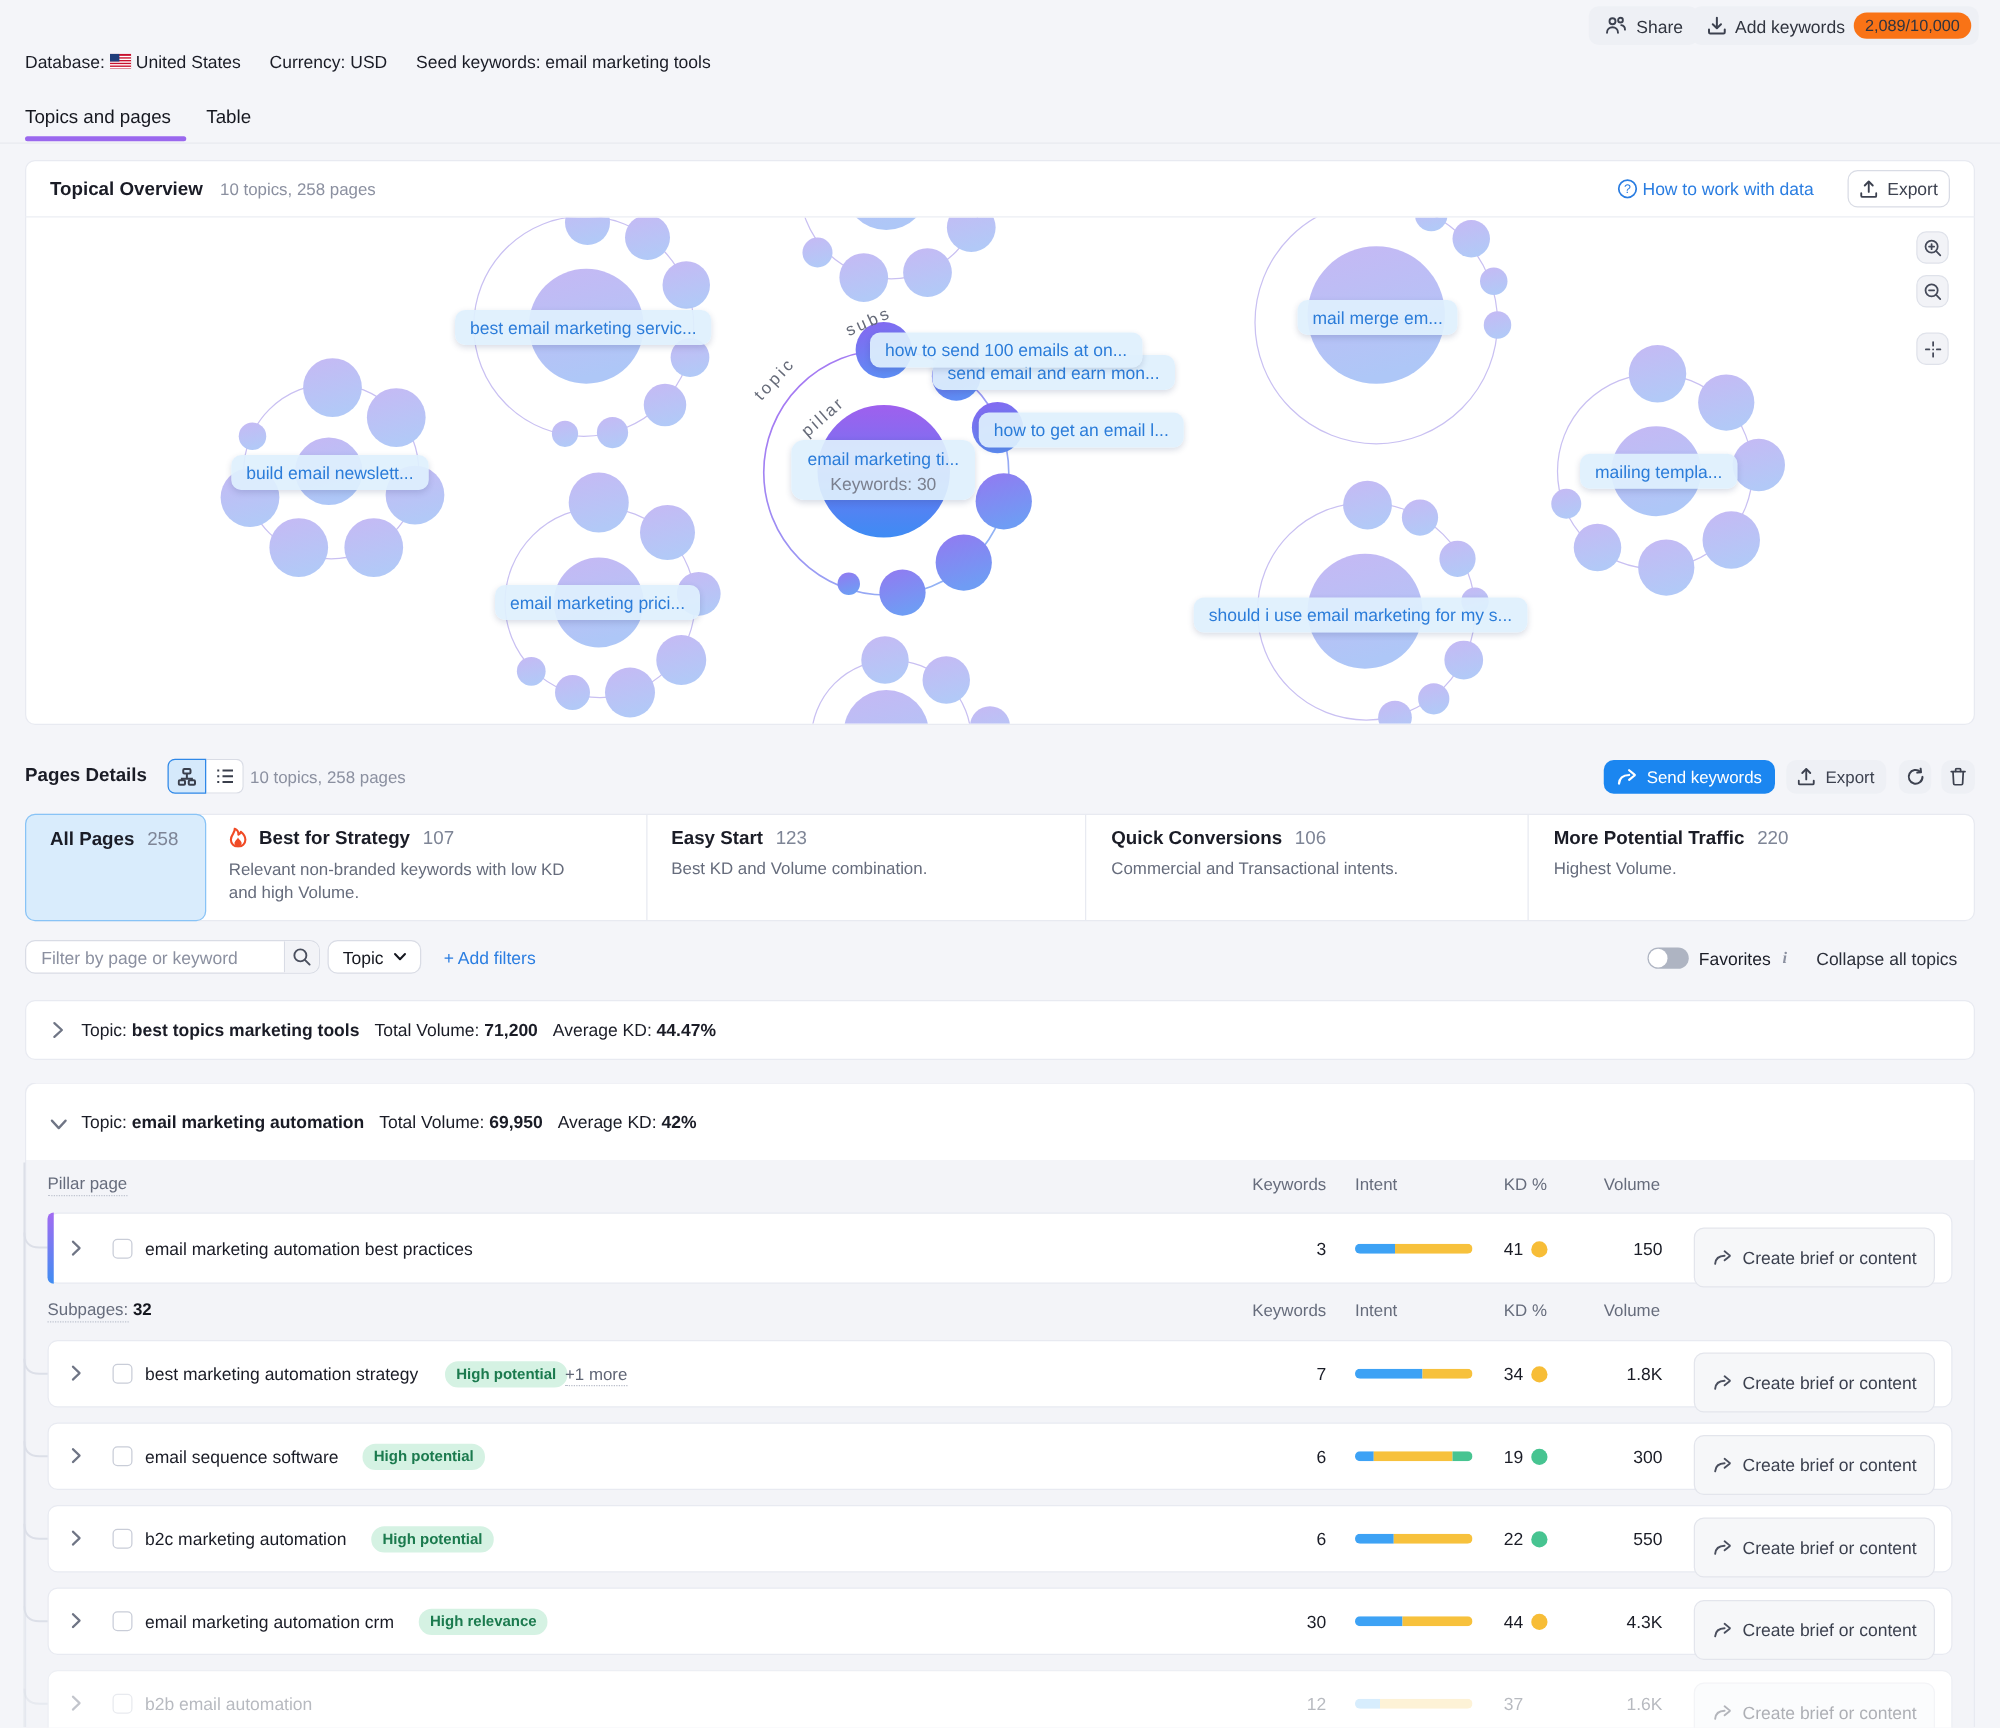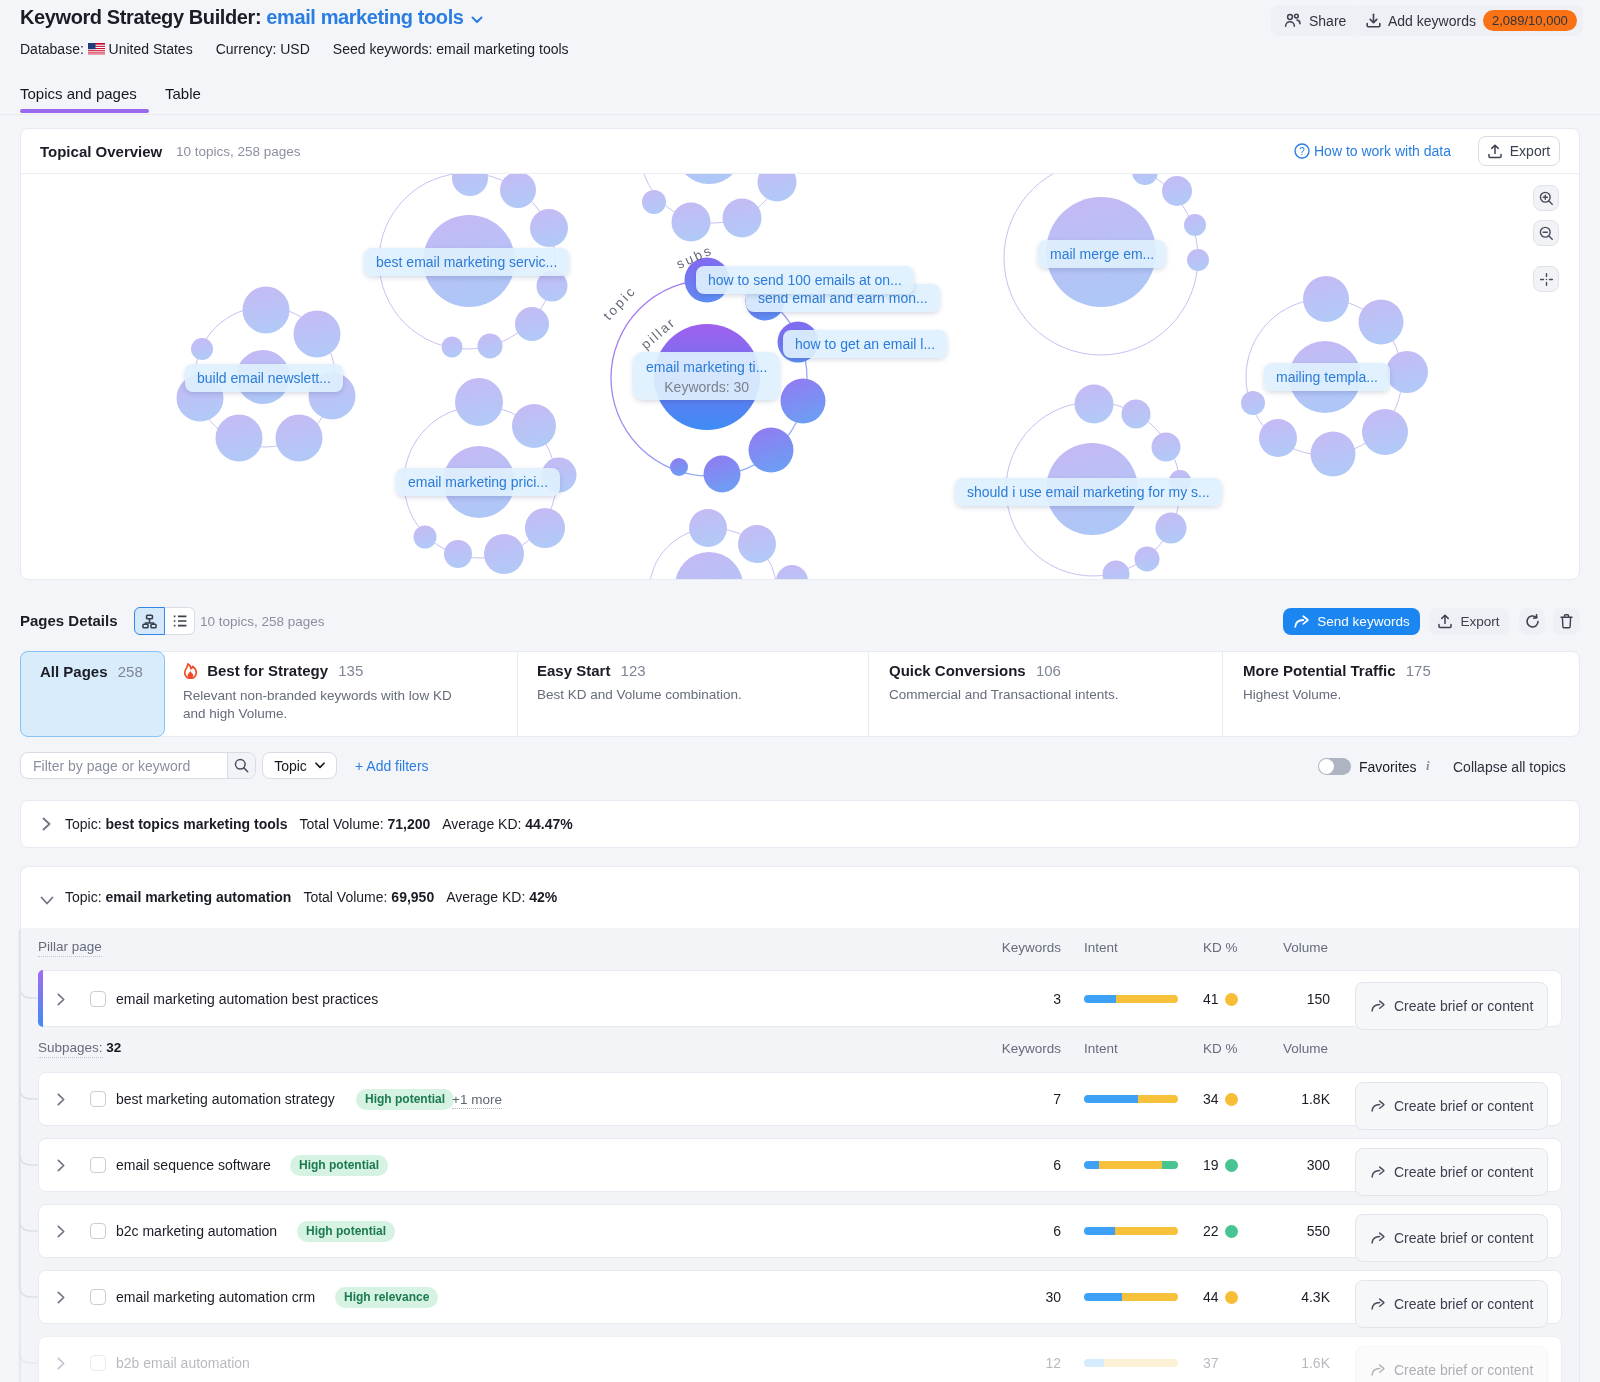--- a/index.html
+++ b/index.html
@@ -17,25 +17,20 @@
   .ibar { display:flex; height:8px; border-radius:4px; overflow:hidden; }
   .ibar i { display:block; height:8px; }
   .dot { width:13px; height:13px; border-radius:50%; }
   .badge { height:21px; line-height:21px; padding:0 9px; border-radius:11px; background:#d5f2e3; color:#1b7a4e; font-size:12px; font-weight:bold; }
   .briefbtn { display:inline-flex; align-items:center; gap:8px; height:48px; padding:0 14px; background:#f6f7f9; border:1px solid #e3e5ec; border-radius:8px; font-size:14px; color:#3c414f; }
 </style>
 </head>
 <body>
 <div id="page">
 
-  <div class="abs" style="left:20px;top:6px;font-size:20px;font-weight:bold;letter-spacing:-0.4px;">Keyword Strategy Builder: <span style="color:#2a7de1;">email marketing tools</span>
-    <svg width="12" height="8" viewBox="0 0 12 8" style="margin-left:2px;">
-        <path d="M1.5 1.5 L6 6 L10.5 1.5" fill="none" stroke="#2a7de1" stroke-width="2" stroke-linecap="round" stroke-linejoin="round"></path>
-      </svg>
-  </div>
   <div class="abs" style="left:20px;top:41px;font-size:14px;">Database:
     <svg width="17" height="12" viewBox="0 0 17 12" style="vertical-align:-1px;">
         <rect width="17" height="12" fill="#c8102e"></rect>
         <g fill="#fff">
           <rect y="1.7" width="17" height="1.1"></rect>
           <rect y="3.9" width="17" height="1.1"></rect>
           <rect y="6.1" width="17" height="1.1"></rect>
           <rect y="8.3" width="17" height="1.1"></rect>
           <rect y="10.5" width="17" height="1.1"></rect>
         </g>
@@ -324,31 +319,31 @@
   <div class="abs" style="left:40px;top:663px;font-size:15px;"><span style="font-weight:bold;">All Pages</span> <span style="color:#7e8596;margin-left:6px;">258</span></div>
   <div class="abs" style="left:517px;top:652px;width:1px;height:84px;background:#e8eaf1;"></div>
   <div class="abs" style="left:868px;top:652px;width:1px;height:84px;background:#e8eaf1;"></div>
   <div class="abs" style="left:1222px;top:652px;width:1px;height:84px;background:#e8eaf1;"></div>
 
   <div class="abs" style="left:183px;top:662px;font-size:15px;">
     <svg width="15" height="16" viewBox="0 0 15 16" style="vertical-align:-3px;margin-right:5px;">
         <path d="M4.8 0.9 c2.6 1.2 3.1 3.3 2.9 4.9 1.1-0.4 1.8-1.3 2-2.4 1.9 1.5 3.6 3.8 3.6 6.4 0 3.2-2.6 5.6-5.8 5.6 -3.2 0-5.8-2.4-5.8-5.6 0-1.8 0.8-3.3 1.7-4.7 C4.2 3.7 5 2.4 4.8 0.9z" fill="none" stroke="#f04b26" stroke-width="1.7" stroke-linejoin="round"></path>
         <path d="M7.5 15.4 c-1.6 0-2.9-1.2-2.9-2.8 0-1.2 0.8-2 1.5-2.9 0.5-0.6 1-1.1 1.3-1.8 0.3 0.7 0.8 1.2 1.3 1.8 0.8 0.9 1.6 1.7 1.6 2.9 0 1.6-1.3 2.8-2.8 2.8z" fill="#f04b26"></path>
       </svg>
-    <span style="font-weight:bold;">Best for Strategy</span> <span style="color:#7e8596;margin-left:6px;">135</span>
+    <span style="font-weight:bold;">Best for Strategy</span> <span style="color:#7e8596;margin-left:6px;">107</span>
   </div>
   <div class="abs" style="left:183px;top:687px;font-size:13.5px;color:#666c7c;line-height:18px;">Relevant non-branded keywords with low KD<br>and high Volume.</div>
 
   <div class="abs" style="left:537px;top:662px;font-size:15px;"><span style="font-weight:bold;">Easy Start</span> <span style="color:#7e8596;margin-left:6px;">123</span></div>
   <div class="abs" style="left:537px;top:687px;font-size:13.5px;color:#666c7c;">Best KD and Volume combination.</div>
 
   <div class="abs" style="left:889px;top:662px;font-size:15px;"><span style="font-weight:bold;">Quick Conversions</span> <span style="color:#7e8596;margin-left:6px;">106</span></div>
   <div class="abs" style="left:889px;top:687px;font-size:13.5px;color:#666c7c;">Commercial and Transactional intents.</div>
 
-  <div class="abs" style="left:1243px;top:662px;font-size:15px;"><span style="font-weight:bold;">More Potential Traffic</span> <span style="color:#7e8596;margin-left:6px;">175</span></div>
+  <div class="abs" style="left:1243px;top:662px;font-size:15px;"><span style="font-weight:bold;">More Potential Traffic</span> <span style="color:#7e8596;margin-left:6px;">220</span></div>
   <div class="abs" style="left:1243px;top:687px;font-size:13.5px;color:#666c7c;">Highest Volume.</div>
 
   <div class="abs" style="left:20px;top:752px;width:236px;height:27px;background:#fff;border:1px solid #d9dce5;border-radius:8px;"></div>
   <div class="abs" style="left:33px;top:758px;font-size:14px;color:#8b90a0;">Filter by page or keyword</div>
   <div class="abs" style="left:227px;top:753px;width:28px;height:25px;border-left:1px solid #d9dce5;background:#f2f3f7;border-radius:0 7px 7px 0;display:flex;align-items:center;justify-content:center;">
       <svg width="15" height="15" viewBox="0 0 15 15">
         <g fill="none" stroke="#4a4f5e" stroke-width="1.5" stroke-linecap="round">
           <circle cx="6.3" cy="6.3" r="4.8"></circle>
           <path d="M9.9 9.9 L13.7 13.7"></path>
         </g>

